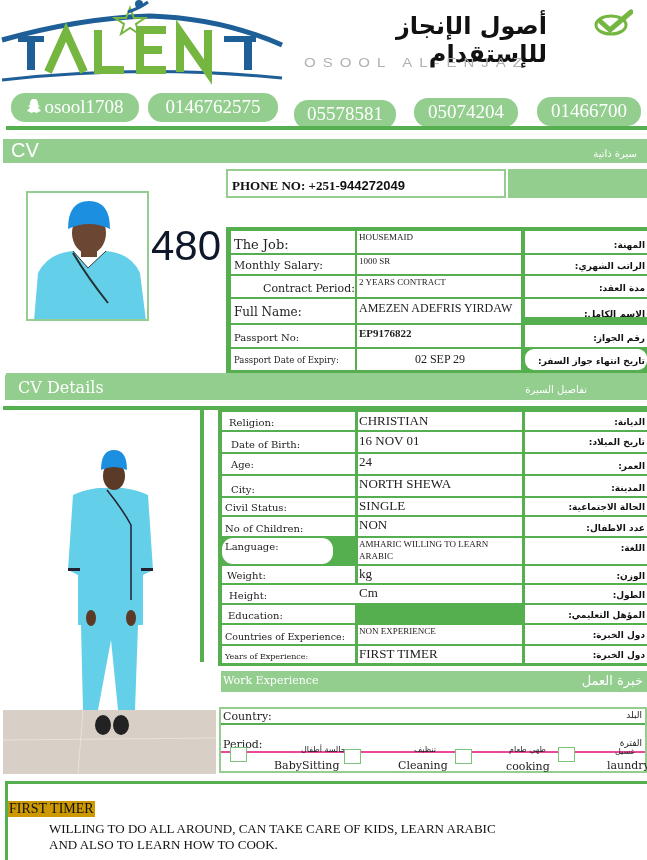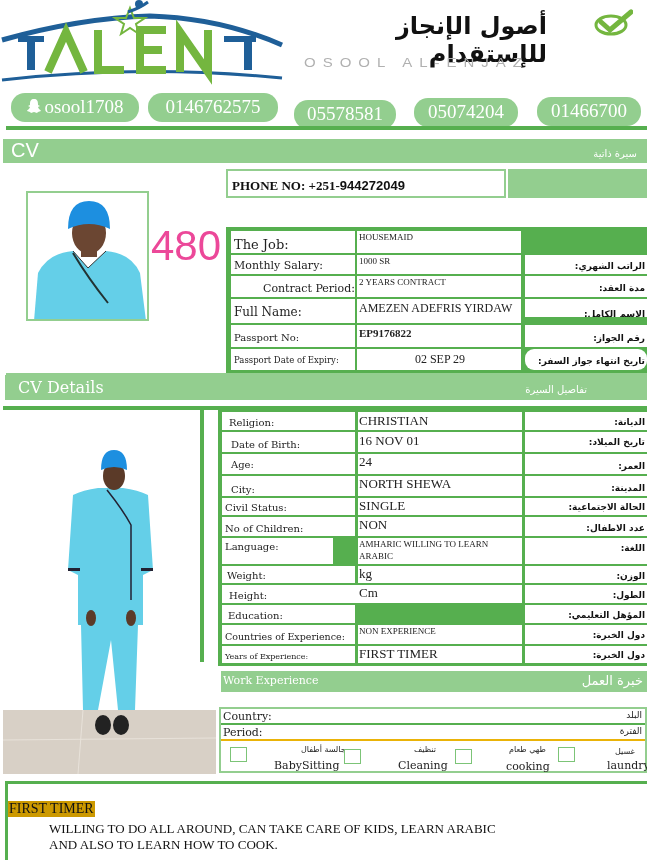--- a/index.html
+++ b/index.html
@@ -23,21 +23,21 @@
   
   .bar { position: absolute; background: #93ce8f; color: #fff; }
   .bar .en { position: absolute; left: 10px; font-family: "Liberation Sans", sans-serif; font-weight: 300; }
   .bar .ar { position: absolute; right: 10px; font-family: "DejaVu Sans", sans-serif; direction: rtl; font-size: 10px; letter-spacing: 2px; }
 
   .phone-box { position: absolute; left: 226px; top: 169px; width: 280px; height: 29px; border: 2px solid #93ce8f; background: #fff; font-family: "Liberation Serif", serif; font-weight: bold; font-size: 13px; padding: 7px 0 0 4px; }
   .phone-box b.num { font-family: "Liberation Sans", sans-serif; }
   .phone-green { position: absolute; left: 508px; top: 169px; width: 139px; height: 29px; background: #93ce8f; }
 
   .photo-frame { position: absolute; left: 26px; top: 191px; width: 123px; height: 130px; border: 2px solid #93ce8f; background: #fff; overflow: hidden; }
-  .ref-num { position: absolute; left: 151px; top: 222px; font-family: "Liberation Sans", sans-serif; font-size: 42px; color: #ec4899; }
+  .ref-num { position: absolute; left: 151px; top: 222px; font-family: "Liberation Sans", sans-serif; font-size: 42px; color: #0f172a; }
 
   
   .grid { position: absolute; background: #56af4f; }
   .cell { position: absolute; background: #fff; overflow: hidden; white-space: nowrap; }
   .lbl { font-family: "DejaVu Serif", serif; color: #222; }
   .val { font-family: "Liberation Serif", serif; color: #222; }
   .arl { font-family: "DejaVu Sans", sans-serif; font-weight: bold; font-size: 9px; direction: rtl; text-align: right; color: #111; }
 
   .full-photo { position: absolute; left: 3px; top: 410px; width: 213px; height: 364px; overflow: hidden; background: #fff; }
 
@@ -116,20 +116,21 @@
     <path d="M40 36 Q 40 8 61 8 Q 82 8 82 36 Q 61 26 40 36 Z" fill="#1d8fe0"></path>
   </svg>
 </div>
 
 <div class="ref-num">480</div>
 
 <div class="grid" style="left:226px;top:227px;width:421px;height:147px;">
 
   <div class="cell lbl" style="left:5px;top:4px;width:124px;height:22px;font-size:13px;padding:6px 0 0 3px;">The Job:</div>
   <div class="cell val" style="left:131px;top:4px;width:164px;height:22px;font-size:9px;padding:1px 0 0 2px;">HOUSEMAID</div>
+  <div class="cell arl" style="left:299px;top:4px;width:122px;height:22px;padding:9px 2px 0 0;">المهنة:</div>
 
   <div class="cell lbl" style="left:5px;top:28px;width:124px;height:19px;font-size:11px;padding:4px 0 0 3px;">Monthly Salary:</div>
   <div class="cell val" style="left:131px;top:28px;width:164px;height:19px;font-size:9px;padding:1px 0 0 2px;">1000 SR</div>
   <div class="cell arl" style="left:299px;top:28px;width:122px;height:19px;padding:6px 2px 0 0;">الراتب الشهري:</div>
 
   <div class="cell lbl" style="left:5px;top:49px;width:124px;height:21px;font-size:11px;padding:6px 0 0 3px;text-align:right;">Contract Period:</div>
   <div class="cell val" style="left:131px;top:49px;width:164px;height:21px;font-size:9px;padding:1px 0 0 2px;">2 YEARS CONTRACT</div>
   <div class="cell arl" style="left:299px;top:49px;width:122px;height:21px;padding:7px 2px 0 0;">مدة العقد:</div>
 
   <div class="cell lbl" style="left:5px;top:72px;width:124px;height:24px;font-size:12px;padding:6px 0 0 3px;">Full Name:</div>
@@ -193,21 +194,21 @@
   <div class="cell arl" style="left:307px;top:67px;width:122px;height:20px;padding:7px 2px 0 0;">المدينة:</div>
 
   <div class="cell lbl" style="left:4px;top:89px;width:133px;height:17px;font-size:10px;padding:4px 0 0 3px;">Civil Status:</div>
   <div class="cell val" style="left:140px;top:89px;width:164px;height:17px;font-size:13px;padding:0 8px 0 1px;">SINGLE</div>
   <div class="cell arl" style="left:307px;top:89px;width:122px;height:17px;padding:4px 2px 0 0;">الحالة الاجتماعية:</div>
 
   <div class="cell lbl" style="left:4px;top:108px;width:133px;height:19px;font-size:10px;padding:6px 0 0 3px;">No of Children:</div>
   <div class="cell val" style="left:140px;top:108px;width:164px;height:19px;font-size:13px;padding:0 0 0 1px;">NON</div>
   <div class="cell arl" style="left:307px;top:108px;width:122px;height:19px;padding:6px 2px 0 0;">عدد الاطفال:</div>
 
-  <div class="cell lbl" style="left:4px;top:129px;width:111px;height:26px;font-size:10px;padding:3px 0 0 3px;">Language:</div>
+  <div class="cell lbl" style="left:4px;top:129px;width:111px;height:26px;font-size:10px;padding:3px 0 0 3px;border-radius:11px;">Language:</div>
   <div class="cell val" style="left:140px;top:129px;width:164px;height:26px;font-size:9px;line-height:12px;padding:0 0 0 1px;white-space:normal;">
     <div>AMHARIC WILLING TO LEARN</div>
     <div>ARABIC</div>
   </div>
   <div class="cell arl" style="left:307px;top:129px;width:122px;height:26px;padding:5px 2px 0 0;">اللغة:</div>
 
   <div class="cell lbl" style="left:4px;top:157px;width:133px;height:17px;font-size:10px;padding:4px 0 0 5px;">Weight:</div>
   <div class="cell val" style="left:140px;top:157px;width:164px;height:17px;font-size:13px;padding:0 0 0 1px;">kg</div>
   <div class="cell arl" style="left:307px;top:157px;width:122px;height:17px;padding:5px 2px 0 0;">الوزن:</div>
 
@@ -230,21 +231,21 @@
 <div class="we-bar">
   <span style="position:absolute;left:2px;top:3px;font-family:'DejaVu Serif',serif;font-size:11px;">Work Experience</span>
   <span style="position:absolute;right:4px;top:2px;font-family:'DejaVu Sans',sans-serif;font-size:13px;direction:rtl;">خبرة العمل</span>
 </div>
 
 <div class="we-box">
   <div class="we-row" style="top:0;border-bottom:2px solid #56af4f;">
     <span style="position:absolute;left:2px;top:1px;">Country:</span>
     <span class="ar">البلد</span>
   </div>
-  <div class="we-row" style="top:16px;border-bottom:2px solid #eab308;">
+  <div class="we-row" style="top:28px;border-bottom:2px solid #ec4899;">
     <span style="position:absolute;left:2px;top:1px;">Period:</span>
     <span class="ar">الفترة</span>
   </div>
 
   <div class="chk" style="left:9px;top:38px;"></div>
   <span class="skill-ar" style="left:80px;top:36px;">مجالسة أطفال</span>
   <span class="skill-en" style="left:53px;top:50px;">BabySitting</span>
 
   <div class="chk" style="left:123px;top:40px;"></div>
   <span class="skill-ar" style="left:193px;top:36px;">تنظيف</span>

